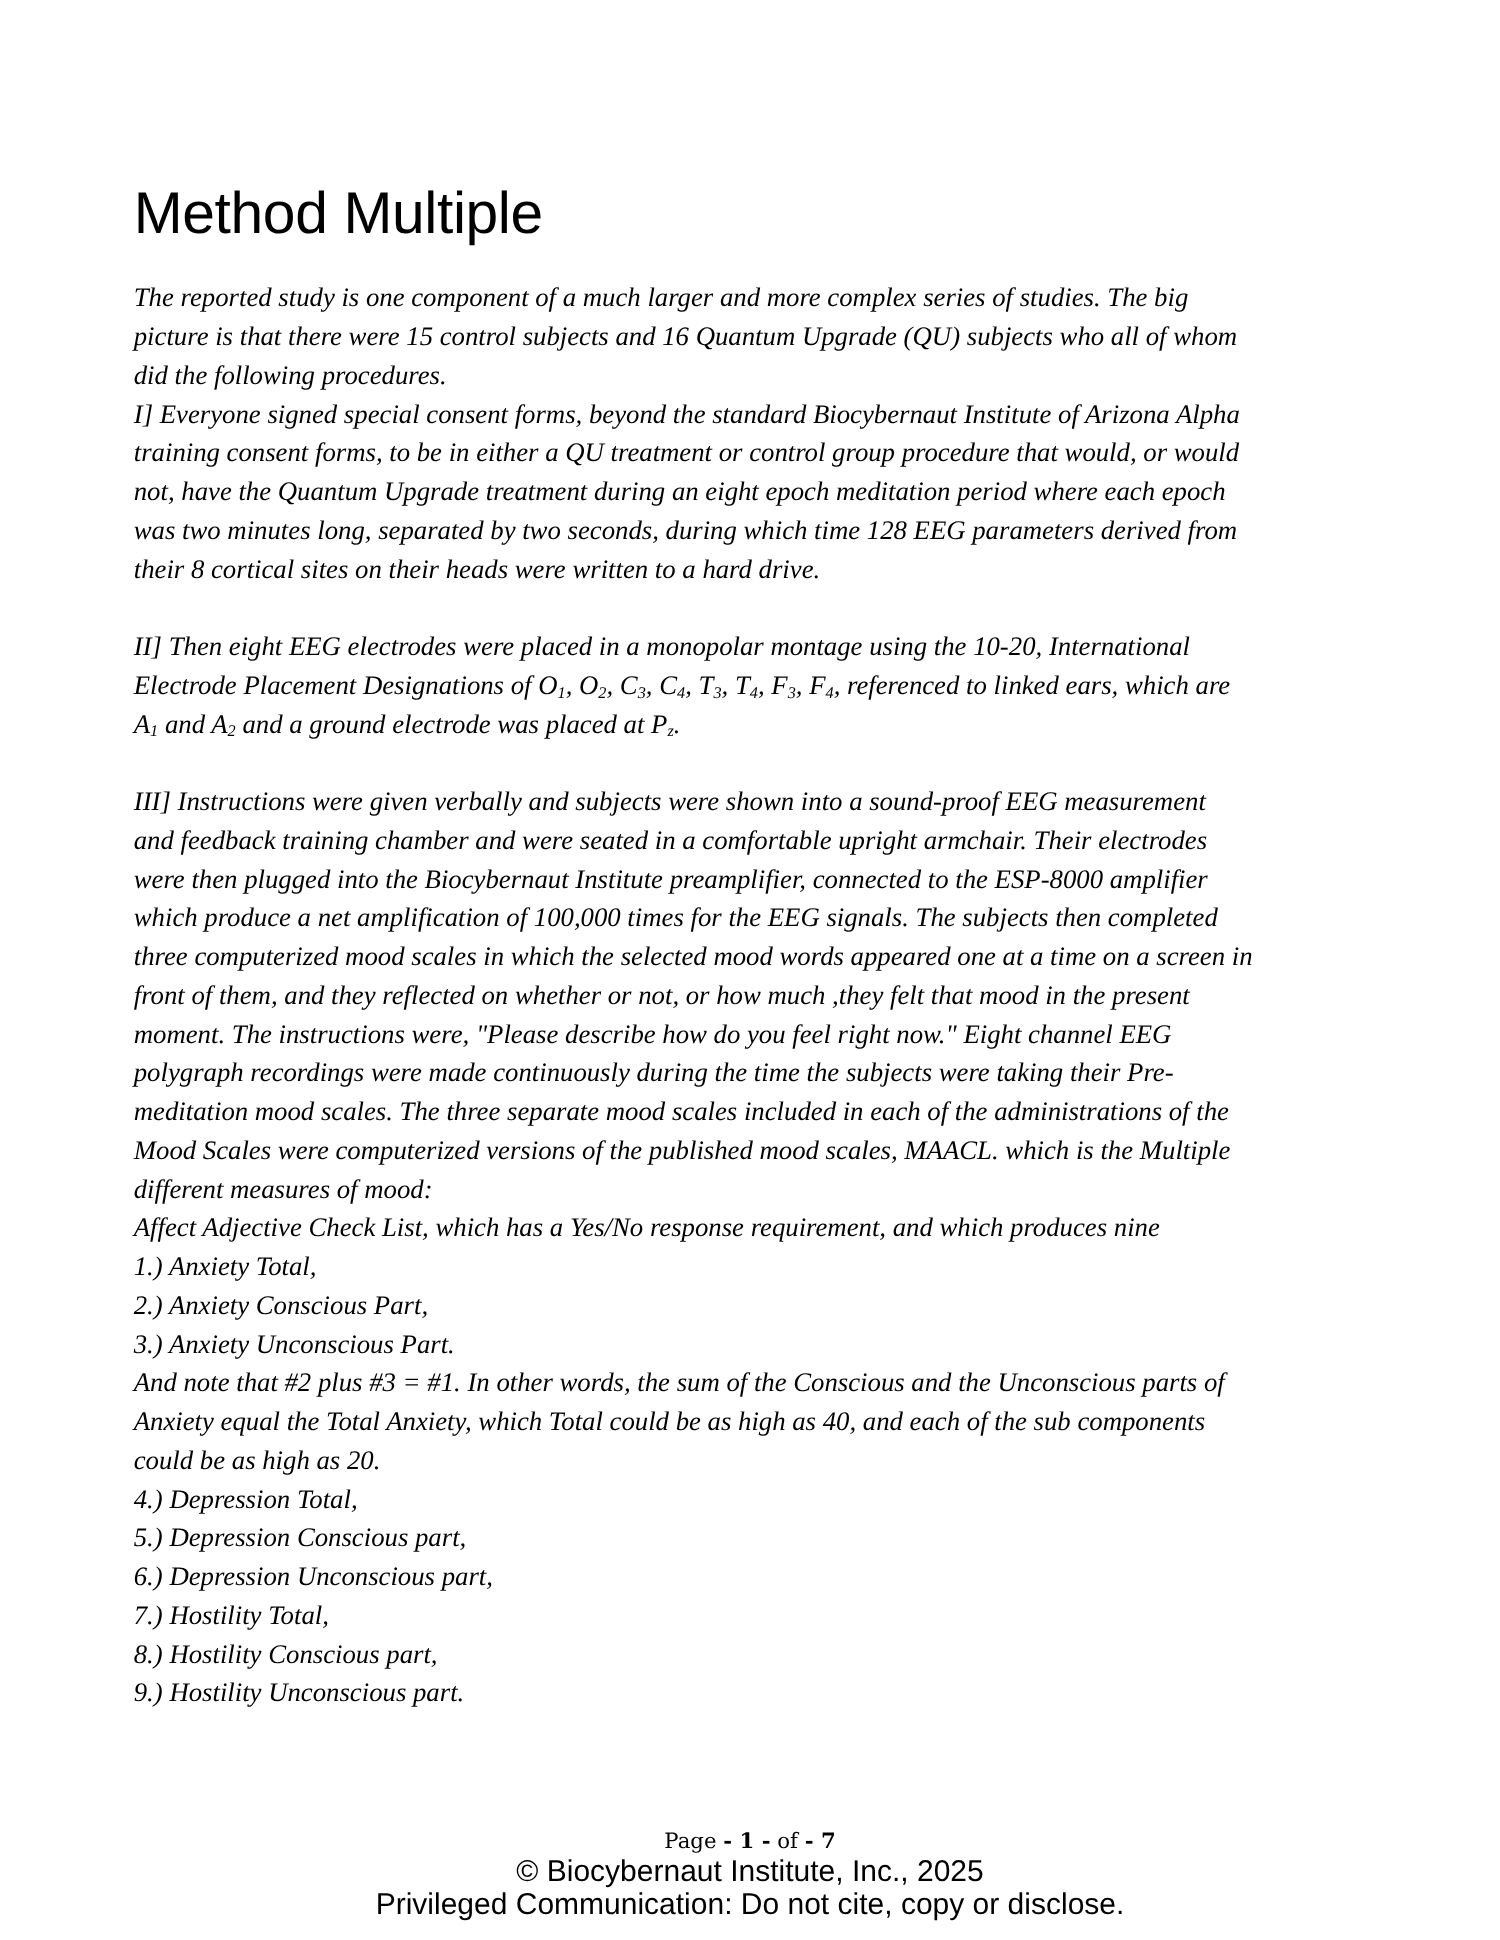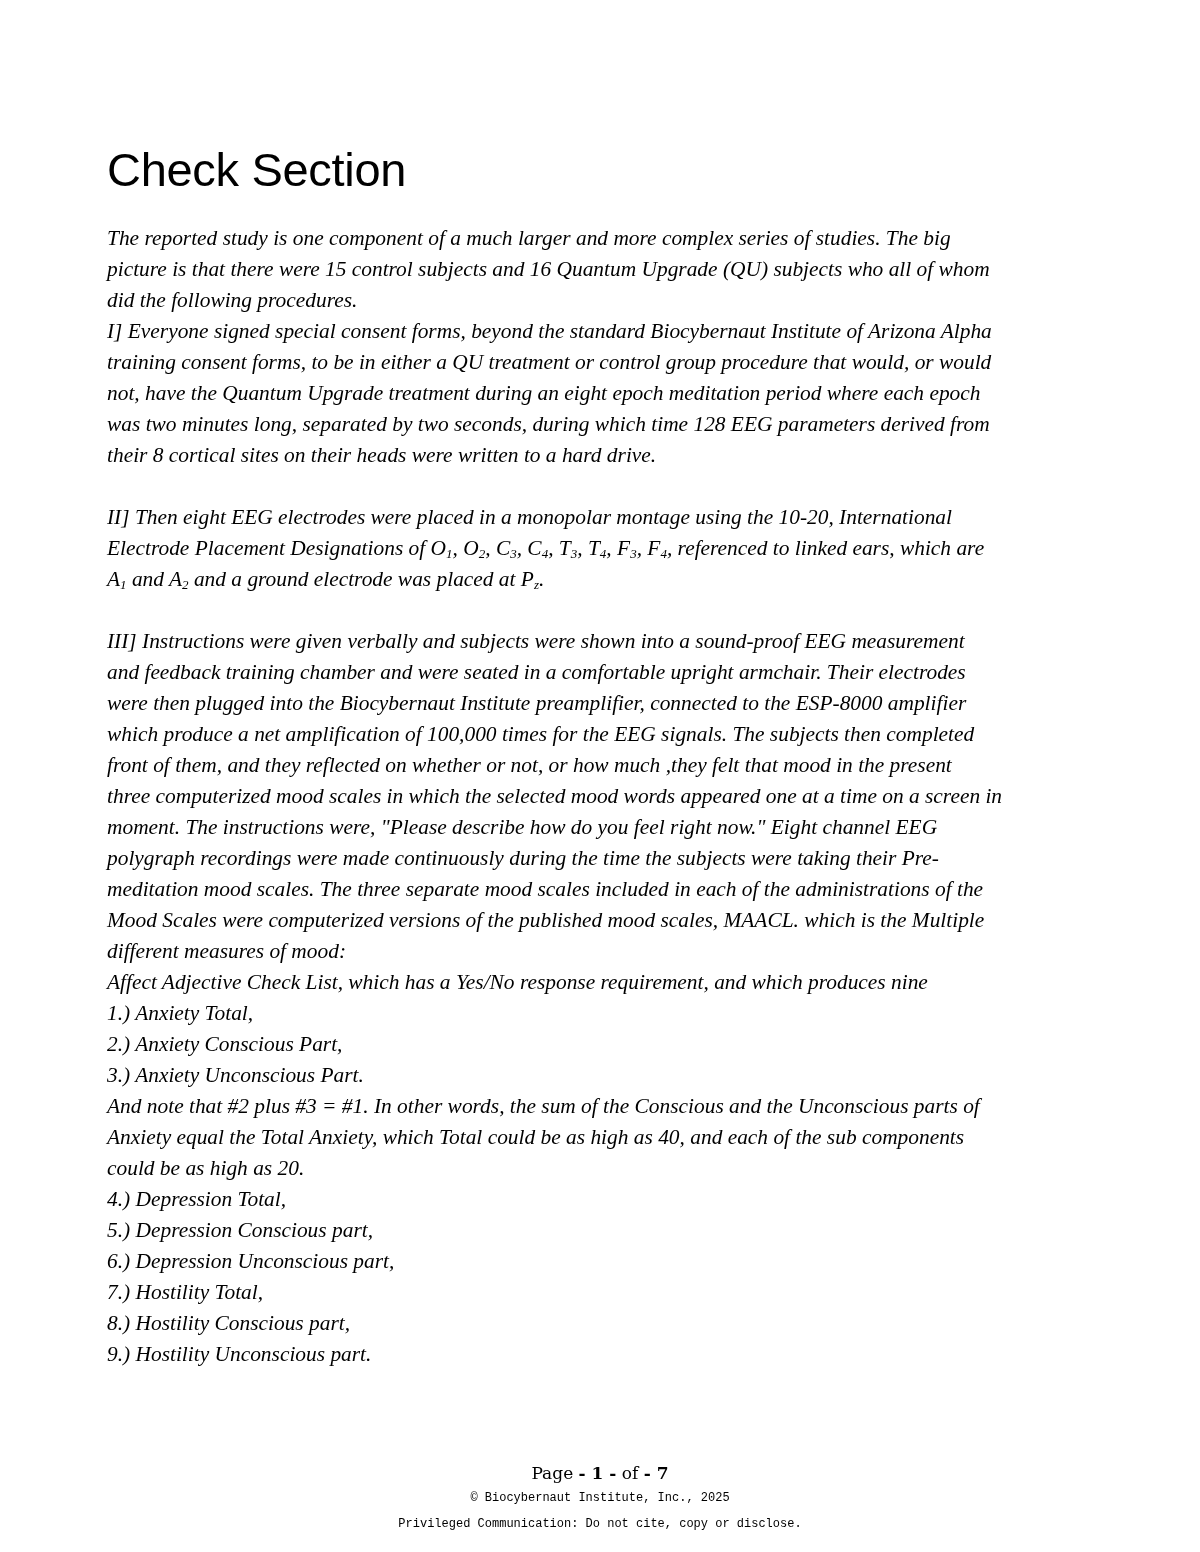--- a/index.html
+++ b/index.html
@@ -15,27 +15,27 @@
       font-family: "Liberation Serif", serif; font-size: 21.4px; line-height: 31px;
     }
     .body p { margin: 0; font-style: italic; }
     .body .gap { height: 31px; }
     sub { font-size: 13px; vertical-align: -3px; line-height: 0; }
     .footer {
       position: absolute; top: 1461px; left: 0; width: 1200px; text-align: center;
     }
     .footer .pg { font-family: "DejaVu Serif", serif; font-size: 17px; line-height: 24px; }
     .footer .pg b { font-weight: bold; }
-    .footer .ln { font-family: Liberation Mono, monospace; font-size: 12px; line-height: 26px; }
+    .footer .ln { font-family: Liberation Sans, sans-serif; font-size: 24px; line-height: 26px; }
   </style>
 </head>
 <body>
 
 <div class="page">
-  <h1 class="title">Check Section</h1>
+  <h1 class="title">Method Multiple</h1>
 
   <div class="body">
     <div>
       <p>The reported study is one component of a much larger and more complex series of studies.  The big</p>
       <p>picture is that there were 15 control subjects and 16 Quantum Upgrade (QU) subjects who all of whom</p>
       <p>did the following procedures.</p>
     </div>
     <div>
       <p>I]  Everyone signed special consent forms, beyond the standard Biocybernaut Institute of Arizona Alpha</p>
       <p>training consent forms, to be in either a QU treatment or control group procedure that would, or would</p>
@@ -48,22 +48,22 @@
       <p>II]  Then eight EEG electrodes were placed in a monopolar montage using the 10-20, International</p>
       <p><span>Electrode Placement Designations of </span><span id="electrode-list"><span><span>O</span><sub>1</sub></span>, <span><span>O</span><sub>2</sub></span>, <span><span>C</span><sub>3</sub></span>, <span><span>C</span><sub>4</sub></span>, <span><span>T</span><sub>3</sub></span>, <span><span>T</span><sub>4</sub></span>, <span><span>F</span><sub>3</sub></span>, <span><span>F</span><sub>4</sub></span></span><span>, referenced to linked ears, which are</span></p>
       <p><span><span>A</span><sub>1</sub></span><span> and </span><span><span>A</span><sub>2</sub></span><span> and a ground electrode was placed at </span><span><span>P</span><sub>z</sub></span><span>.</span></p>
     </div>
     <div class="gap"></div>
     <div>
       <p>III]  Instructions were given verbally and subjects were shown into a sound-proof EEG measurement</p>
       <p>and feedback training chamber and were seated in a comfortable upright armchair.  Their electrodes</p>
       <p>were then plugged into the Biocybernaut Institute preamplifier, connected to the ESP-8000 amplifier</p>
       <p>which produce a net amplification of 100,000 times for the EEG signals.  The subjects then completed</p>
+      <p>three computerized mood scales in which the selected mood words appeared one at a time on a screen in</p>
       <p>front of them, and they reflected on whether or not, or how much ,they felt that mood in the present</p>
-      <p>three computerized mood scales in which the selected mood words appeared one at a time on a screen in</p>
       <p>moment.  The instructions were, "Please describe how do you feel right now."  Eight channel EEG</p>
       <p>polygraph recordings were made continuously during the time the subjects were taking their Pre-</p>
       <p>meditation mood scales.  The three separate mood scales included in each of the administrations of the</p>
       <p>Mood Scales were computerized versions of the published mood scales, MAACL. which is the Multiple</p>
       <p>different measures of mood:</p>
       <p>Affect Adjective Check List, which has a Yes/No response requirement, and which produces nine</p>
     </div>
     <div>
       <p>1.)  Anxiety Total,</p>
       <p>2.)  Anxiety Conscious Part,</p>

